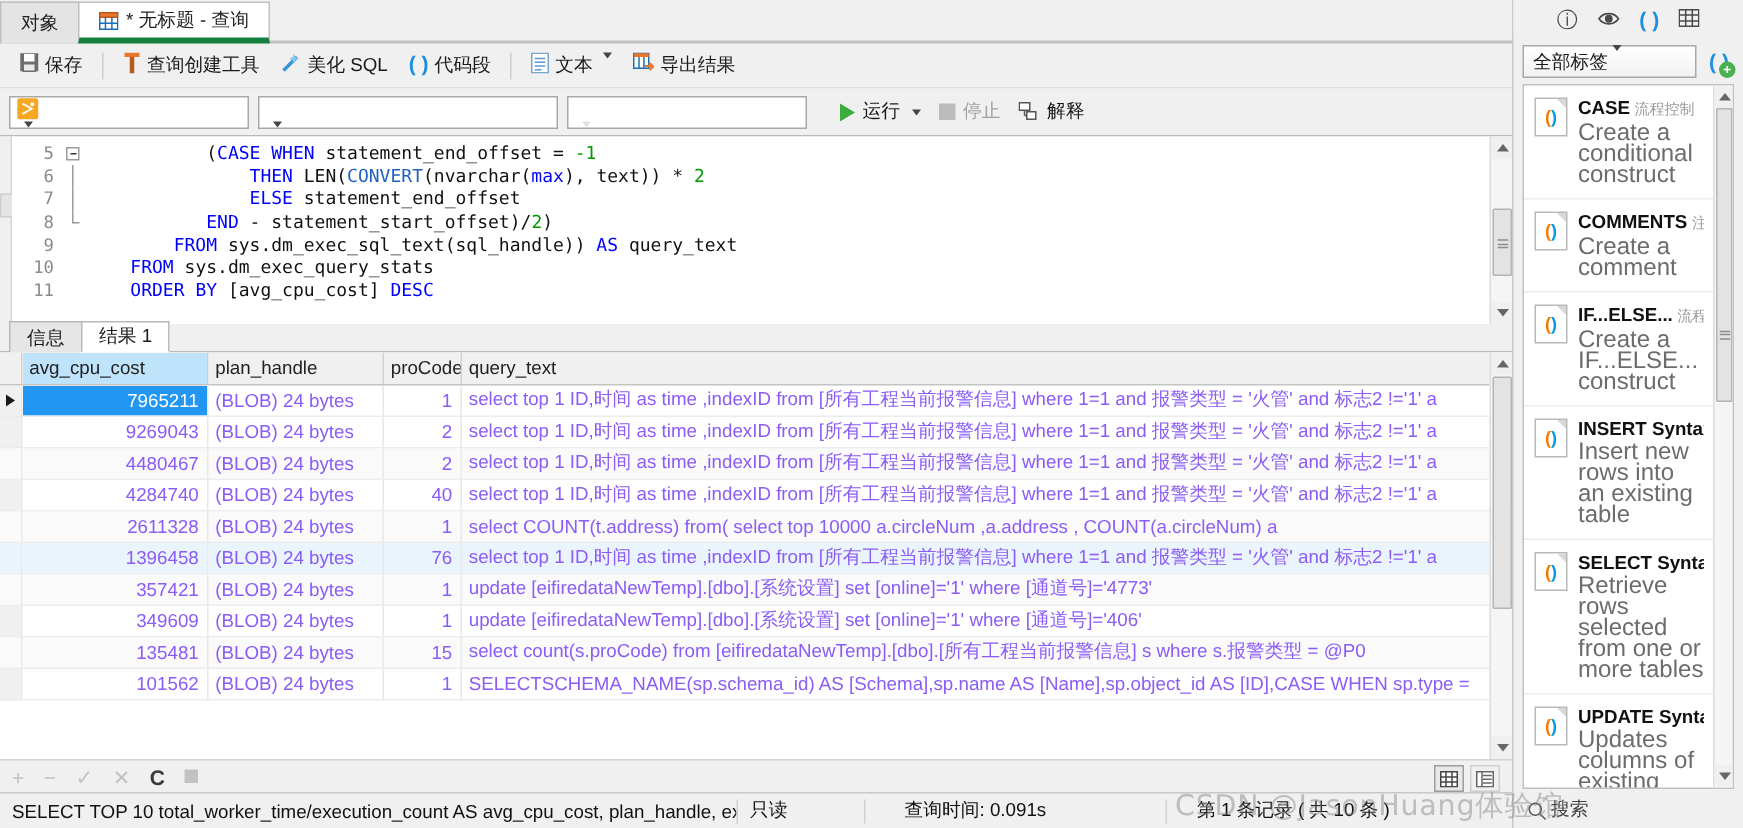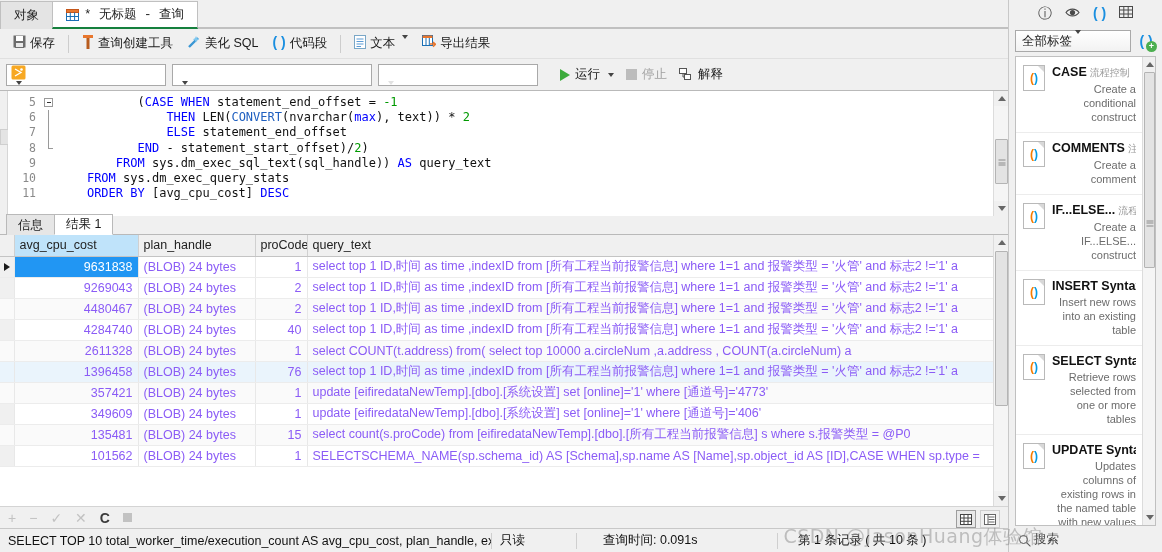--- a/index.html
+++ b/index.html
@@ -24,21 +24,21 @@
     border-bottom: 1px solid #c0c0c0;
     position: relative;
   }
   .tab {
     height: 28px; display: flex; align-items: center; gap: 5px;
     padding: 0 13px; font-size: 12.5px; color: #222;
     border: 1px solid #c0c0c0; border-bottom: none;
     background: #e4e4e4; margin-right: -1px;
     position: relative; top: 1px; cursor: default;
   }
-  .tab.active { background: #ffffff; border-bottom: 2px solid #15803d; z-index: 2; font-family: Liberation Mono, monospace; }
+  .tab.active { background: #ffffff; border-bottom: 4px solid #15803d; z-index: 2; }
   .tab-filler { flex: 1; height: 28px; border-bottom: 1px solid #c0c0c0; background: #f0f0f0; }
 
   
   .toolbar {
     height: 30px; display: flex; align-items: center;
     background: #f0f0f0; padding: 0 6px; gap: 0;
     border-bottom: 1px solid #e0e0e0;
   }
   .tbtn { display: flex; align-items: flex-start; gap: 4px; padding: 3px 7px; font-size: 12.5px; color: #1a1a1a; cursor: default; white-space: nowrap; }
   .tbsep { width: 1px; height: 18px; background: #cdcdcd; margin: 0 6px; }
@@ -168,21 +168,21 @@
   .rp-items { flex: 1; overflow: hidden; }
   .rp-item { display: flex; gap: 7px; padding: 8px 6px 8px 7px; border-bottom: 1px solid #ececec; }
   .sn-icon { flex: none; width: 22px; height: 26px; border: 1px solid #b9b9b9; background: #fff; position: relative; }
   .sn-icon::before { content:''; position:absolute; right:0; top:0; border-left:6px solid transparent; border-top:6px solid #d8d8d8; }
   .sn-icon .gl { position:absolute; left:0; right:0; top:50%; transform:translateY(-50%); text-align:center; font-size:12px; font-weight:bold; line-height:1; }
   .sn-icon .gl .o { color:#f57c00; }
   .sn-icon .gl .b { color:#039be5; }
   .rp-body { flex: 1; min-width: 0; }
   .rp-title { font-size: 12.5px; font-weight: bold; color: #111; white-space: nowrap; overflow: hidden; }
   .rp-title .zh { font-weight: normal; font-size: 10px; color: #9a9a9a; margin-left: 3px; }
-  .rp-desc { font-size: 11px; color: #6c6c6c; line-height: 14px; margin-top: 2px; text-align: right; }
+  .rp-desc { font-size: 16px; color: #6c6c6c; line-height: 14px; margin-top: 2px; }
   .rp-search { height: 26px; display: flex; align-items: center; gap: 6px; padding: 0 10px; font-size: 12.5px; color: #444; }
   .mag { display:inline-block; width:9px; height:9px; border:1.4px solid #555; border-radius:50%; position:relative; }
   .mag::after { content:''; position:absolute; right:-4px; bottom:-3px; width:5px; height:1.4px; background:#555; transform:rotate(45deg); }
 
   .watermark {
     position: absolute; right: 120px; bottom: 2px; font-size: 19px; color: rgba(120,120,120,.42);
     font-family: "DejaVu Sans", sans-serif; pointer-events: none; white-space: nowrap; letter-spacing: .5px;
   }
 </style>
 </head>
@@ -368,21 +368,21 @@
               <th class="rowh"></th>
               <th class="c-cost sel">avg_cpu_cost</th>
               <th class="c-plan">plan_handle</th>
               <th class="c-exec">proCode</th>
               <th class="c-query">query_text</th>
             </tr>
           </thead>
           <tbody id="grid-body">
               <tr class="current">
                 <td class="rowmark"></td>
-                <td class="c-cost">9631838</td>
+                <td class="c-cost">7965211</td>
                 <td class="c-plan">(BLOB) 24 bytes</td>
                 <td class="c-exec">1</td>
                 <td class="c-query">select top 1 ID,时间 as time ,indexID from [所有工程当前报警信息] where 1=1 and 报警类型 = '火管' and 标志2 !='1'  a</td>
               </tr>
               <tr class="">
                 <td class="rowmark"></td>
                 <td class="c-cost">9269043</td>
                 <td class="c-plan">(BLOB) 24 bytes</td>
                 <td class="c-exec">2</td>
                 <td class="c-query">select top 1 ID,时间 as time ,indexID from [所有工程当前报警信息] where 1=1 and 报警类型 = '火管' and 标志2 !='1'  a</td>

